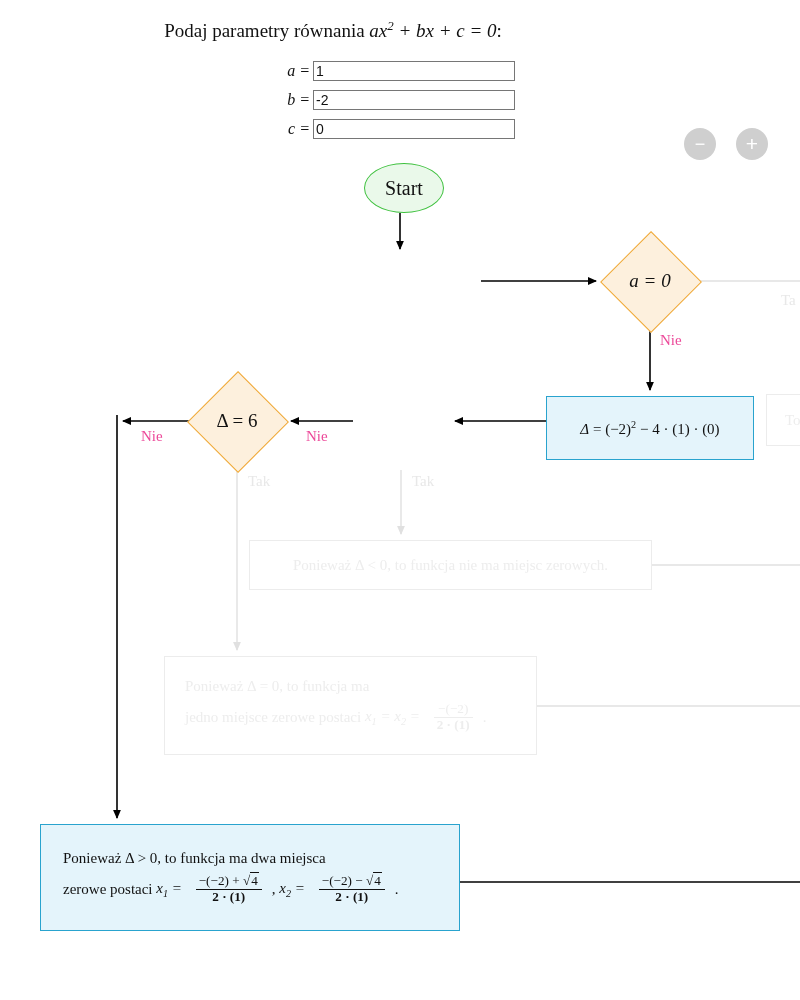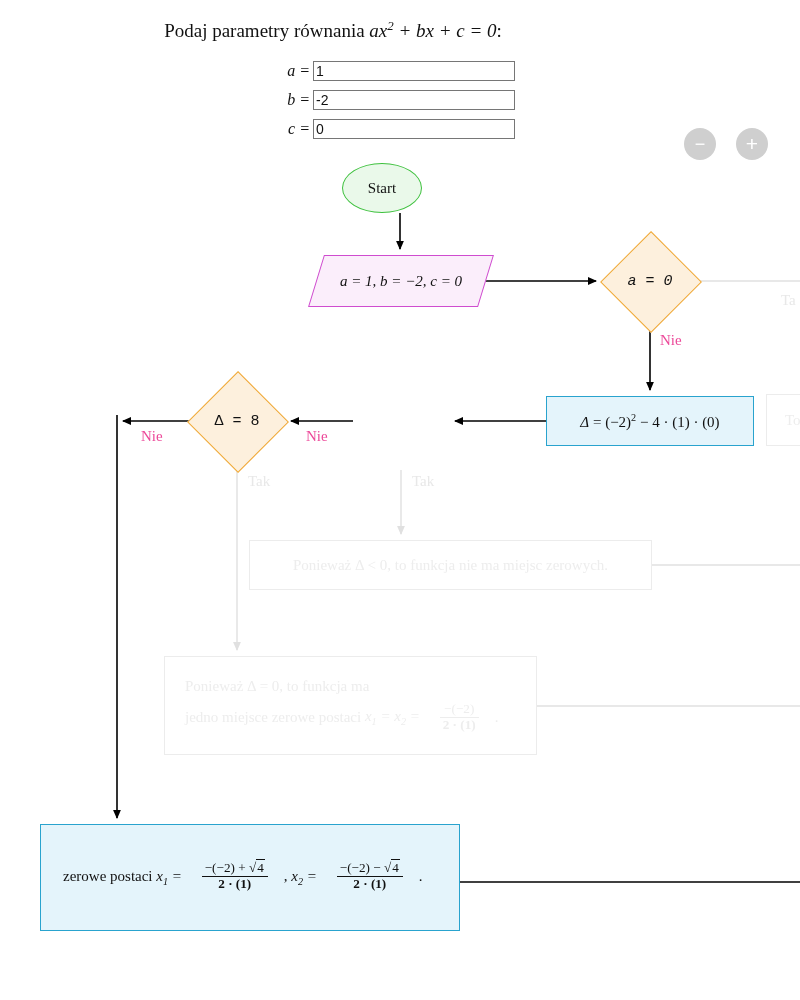--- a/index.html
+++ b/index.html
@@ -96,48 +96,47 @@
     display: flex;
     align-items: center;
     justify-content: center;
     box-sizing: border-box;
     font-family: "Liberation Serif", "DejaVu Serif", serif;
     text-align: center;
   }
 
   
   #node-start {
-    left: 342px; top: 163px;
+    left: 364px; top: 163px;
     width: 80px; height: 50px;
     border: 1.6px solid #3fc13f;
     background: #eaf9ea;
     border-radius: 50%;
-    font-size: 15px;
+    font-size: 20px;
   }
 
   
   #node-io-params {
     left: 316px; top: 255px;
     width: 170px; height: 52px;
     font-size: 15px;
   }
   #node-io-params .skew-bg {
     position: absolute;
     left: 0; top: 0; right: 0; bottom: 0;
     transform: skewX(-17deg);
     background: #fbeefb;
     border: 1.4px solid #cf4ccf;
   }
   #node-io-params .node-text { position: relative; }
 
   
   .diamond {
     width: 96px; height: 96px;
-    font-size: 15px;
-    font-family: Liberation Mono, monospace;
+    font-size: 19px;
   }
   .diamond .dia-bg {
     position: absolute;
     left: 13.5%; top: 13.5%;
     width: 73%; height: 73%;
     transform: rotate(45deg);
     background: #fdf0dd;
     border: 1.5px solid #f0a937;
   }
   .diamond .node-text { position: relative; }
@@ -147,21 +146,21 @@
 
   
   .proc {
     border: 1.5px solid #29a3ce;
     background: #e4f4fb;
     font-size: 15px;
     padding: 6px 12px;
   }
   #node-proc-delta {
     left: 546px; top: 396px;
-    width: 208px; height: 50px;
+    width: 208px; height: 64px;
   }
   #node-result-two-roots {
     left: 40px; top: 824px;
     width: 420px; height: 107px;
     justify-content: flex-start;
     align-items: center;
     padding-left: 22px;
     font-size: 15px;
     text-align: left;
   }
@@ -207,21 +206,21 @@
   #label-delta-lt-tak{ left: 412px; top: 473px; }
   #label-delta-eq-tak{ left: 248px; top: 473px; }
 
   
   .frac {
     display: inline-block;
     vertical-align: middle;
     text-align: center;
     font-size: 0.88em;
     line-height: 1.12;
-    margin: 0 16px;
+    margin: 0 10px;
     position: relative;
     top: -1px;
   }
   .frac .num { display: block; padding: 0 3px; }
   .frac .den { display: block; padding: 0 3px; border-top: 1px solid currentColor; font-weight: bold; }
   .sqrt { white-space: nowrap; }
   .sqrt .rad { border-top: 1px solid currentColor; padding: 0 1px 0 1px; }
   .sub { font-size: 0.68em; vertical-align: sub; }
   .txt-line { display: block; }
   .txt-line + .txt-line { margin-top: 8px; }
@@ -307,40 +306,36 @@
 
     <g>
       <line x1="460" y1="882" x2="800" y2="882" stroke="#000" stroke-width="1.6"></line>
     </g>
   </svg>
 
   <div class="node" id="node-start">
     <span class="node-text">Start</span>
   </div>
 
-  <div class="node" id="node-io-params">
-    <span class="skew-bg"></span>
-    <span class="node-text mi">a = 1, b = −2, c = 0</span>
-  </div>
 
   <div class="node diamond" id="node-dec-a-zero">
     <span class="dia-bg"></span>
     <span class="node-text mi">a = 0</span>
   </div>
 
   <div class="node proc" id="node-proc-delta">
     <span class="node-text">
       <span class="mi">Δ</span> = (−2)<span class="sup">2</span> − 4 · (1) · (0)
     </span>
   </div>
 
 
   <div class="node diamond" id="node-dec-delta-eq">
     <span class="dia-bg"></span>
-    <span class="node-text">Δ = 8</span>
+    <span class="node-text">Δ = 6</span>
   </div>
 
   <div class="node faded" id="node-result-no-roots">
     <span class="node-text">Ponieważ Δ &lt; 0, to funkcja nie ma miejsc zerowych.</span>
   </div>
 
   <div class="node faded" id="node-result-one-root">
     <span class="node-text">
       <span class="txt-line">Ponieważ Δ = 0, to funkcja ma</span>
       <span class="txt-line">
@@ -348,20 +343,21 @@
       </span>
     </span>
   </div>
 
   <div class="node faded" id="node-clip-right-tak-box">
     <span class="node-text">To</span>
   </div>
 
   <div class="node proc" id="node-result-two-roots">
     <span class="node-text">
+      <span class="txt-line">Ponieważ Δ &gt; 0, to funkcja ma dwa miejsca</span>
       <span class="txt-line">
         <span>zerowe postaci </span><span class="mi">x<span class="sub">1</span> = </span><span class="frac"><span class="num"><span>−(−2) + </span><span class="sqrt">√<span class="rad">4</span></span></span><span class="den">2 · (1)</span></span><span>, </span><span class="mi">x<span class="sub">2</span> = </span><span class="frac"><span class="num"><span>−(−2) − </span><span class="sqrt">√<span class="rad">4</span></span></span><span class="den">2 · (1)</span></span>.
       </span>
     </span>
   </div>
 
   <span class="edge-label" id="label-a-zero-nie">Nie</span>
   <span class="edge-label dim" id="label-a-zero-tak">Ta</span>
   <span class="edge-label" id="label-delta-lt-nie">Nie</span>
   <span class="edge-label dim" id="label-delta-lt-tak">Tak</span>

